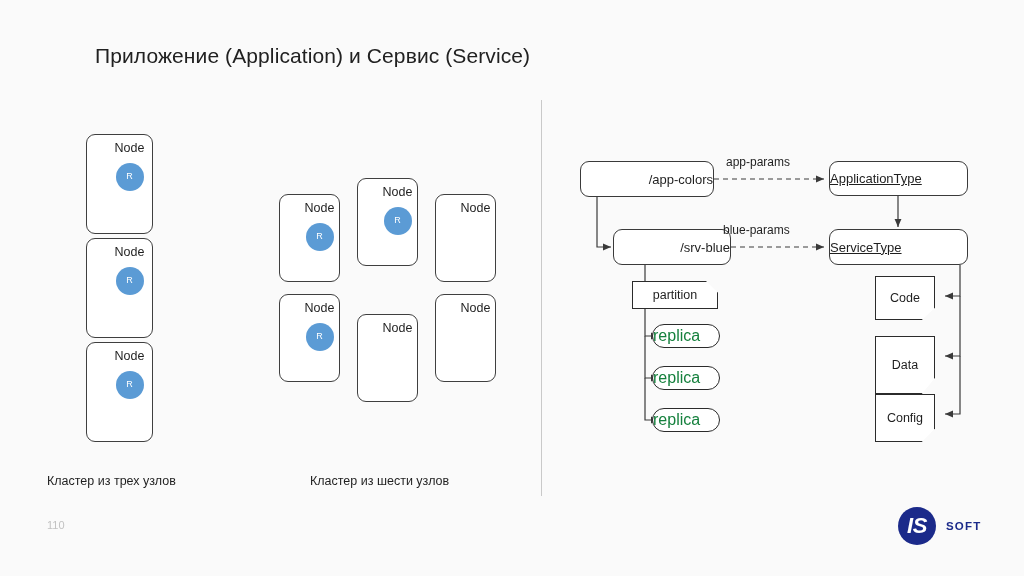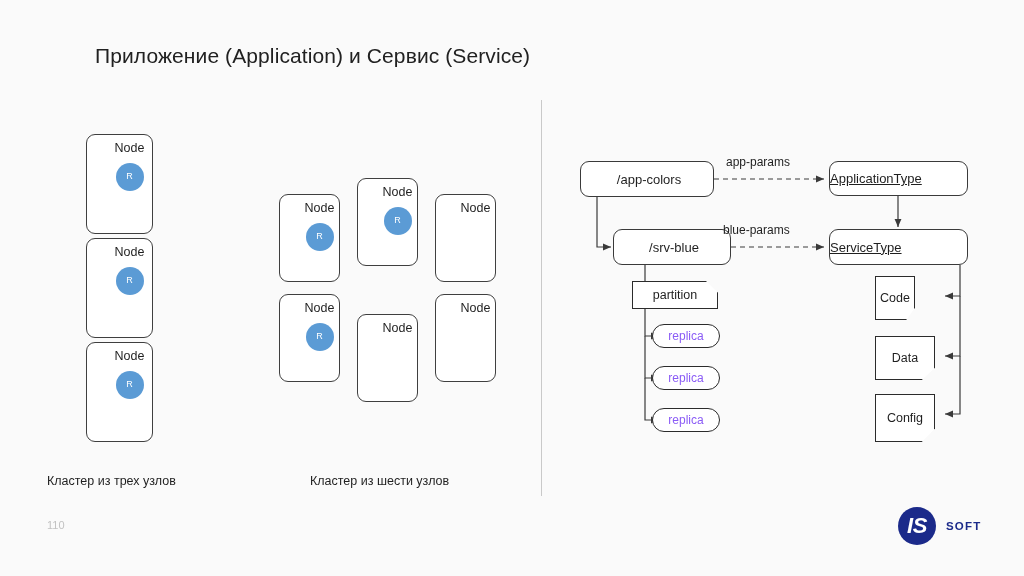--- a/index.html
+++ b/index.html
@@ -51,28 +51,28 @@
     position:absolute;font-size:12.5px;color:#1f1f1f;white-space:nowrap;
   }
 
   
   .rbox{
     position:absolute;box-sizing:border-box;
     background:#ffffff;border:1.3px solid #3a3a3a;border-radius:9px;
     display:flex;align-items:center;
     font-size:13px;color:#1f1f1f;
   }
-  .rbox.left{padding-left:4px;justify-content:center;}
+  .rbox.left{padding-left:4px;justify-content:flex-end;}
   .rbox.center{text-decoration:underline;}
 
   .stadium{
     position:absolute;box-sizing:border-box;
     background:#ffffff;border:1.3px solid #2b2b2b;border-radius:999px;
-    display:flex;align-items:center;justify-content:center;
-    font-size:12px;color:#8b5cf6;
+    display:flex;align-items:center;justify-content:flex-start;
+    font-size:16px;color:#15803d;
   }
 
   
   .note-tr{
     position:absolute;box-sizing:border-box;
     background:#ffffff;
     border:1.3px solid #2b2b2b;
     display:flex;align-items:center;justify-content:center;
     font-size:12.5px;color:#1f1f1f;
   }
@@ -215,25 +215,25 @@
   <div class="stadium" style="left:652px;top:324px;width:68px;height:24px;">
     <span>replica</span>
   </div>
   <div class="stadium" style="left:652px;top:366px;width:68px;height:24px;">
     <span>replica</span>
   </div>
   <div class="stadium" style="left:652px;top:408px;width:68px;height:24px;">
     <span>replica</span>
   </div>
 
-  <div class="note-br" style="left:875px;top:276px;width:40px;height:44px;
+  <div class="note-br" style="left:875px;top:276px;width:60px;height:44px;
               clip-path:polygon(0 0, 100% 0, 100% 72%, 78% 100%, 0 100%);">
     <span>Code</span>
   </div>
-  <div class="note-br" style="left:875px;top:336px;width:60px;height:44px;
+  <div class="note-br" style="left:875px;top:336px;width:60px;height:58px;
               clip-path:polygon(0 0, 100% 0, 100% 72%, 78% 100%, 0 100%);">
     <span>Data</span>
   </div>
   <div class="note-br" style="left:875px;top:394px;width:60px;height:48px;
               clip-path:polygon(0 0, 100% 0, 100% 72%, 78% 100%, 0 100%);">
     <span>Config</span>
   </div>
 
   <div class="pageno">110</div>
   <div class="logo">

